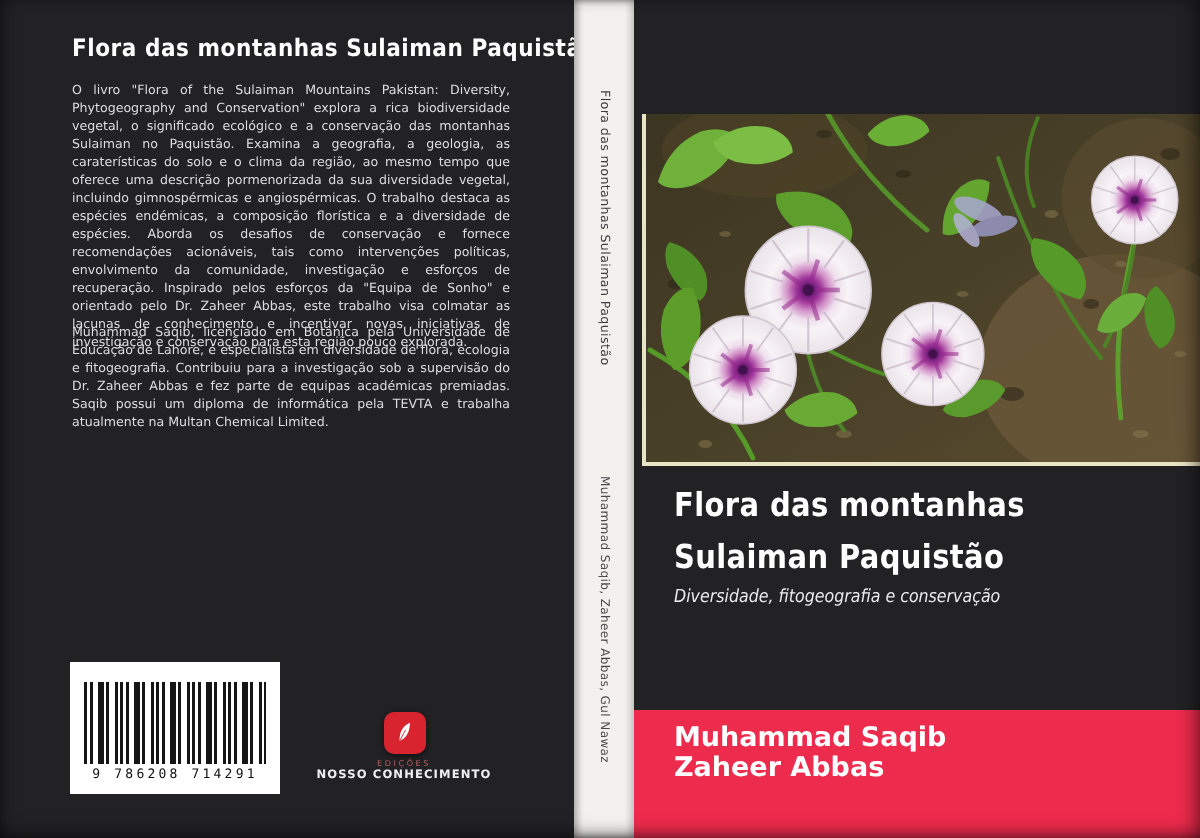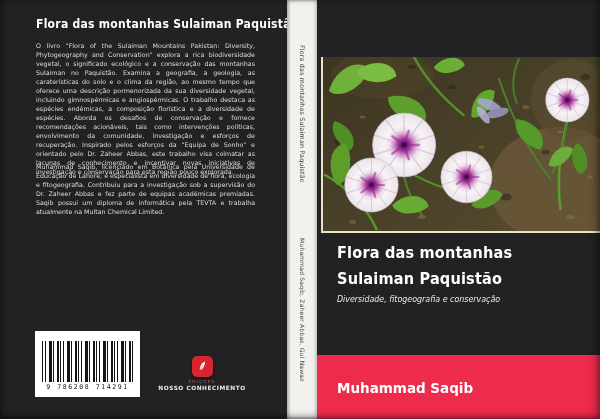--- a/index.html
+++ b/index.html
@@ -48,21 +48,21 @@
   .photo{position:absolute;left:4px;top:57px;width:279px;height:176px;
       border-left:2px solid #e9e4c4;border-bottom:2px solid #e9e4c4;box-sizing:border-box;background:#473f28;}
   .photo svg{display:block;width:100%;height:100%;}
   .title-block{position:absolute;left:20px;top:240px;width:272px;}
   .front-title{color:#fff;font-size:16.5px;font-weight:bold;line-height:26px;
       transform:scaleX(.88);transform-origin:left top;letter-spacing:.2px;}
   .front-subtitle{margin-top:2px;color:#ececec;font-style:italic;font-size:9px;
       transform:scaleX(.88);transform-origin:left top;white-space:nowrap;}
   .author-band{position:absolute;left:0;top:355px;width:283px;height:64px;background:#ed2b4d;
       padding:7px 0 0 20px;box-sizing:border-box;}
-  .author{color:#ffffff;font-weight:bold;font-size:13.5px;line-height:15px;white-space:nowrap;margin-top:19px;}
+  .author{color:#ffffff;font-weight:bold;font-size:13.5px;line-height:15px;white-space:nowrap;}
 
   
   .edge-fx{position:absolute;left:0;top:0;width:600px;height:419px;pointer-events:none;
       box-shadow:inset -6px 0 10px -4px rgba(0,0,0,.45), inset 0 -5px 9px -4px rgba(0,0,0,.5),
                  inset 5px 0 9px -5px rgba(0,0,0,.5);}
 </style>
 </head>
 <body>
 
 <div class="book">
@@ -207,17 +207,18 @@
       </svg>
     </div>
 
     <div class="title-block">
       <div class="front-title">Flora das montanhas Sulaiman Paquistão</div>
       <div class="front-subtitle">Diversidade, fitogeografia e conservação</div>
     </div>
 
     <div class="author-band">
       <div class="author">Muhammad Saqib</div>
+      <div class="author">Zaheer Abbas</div>
     </div>
   </div>
 
   <div class="edge-fx"></div>
 </div>
 
 </body></html>

